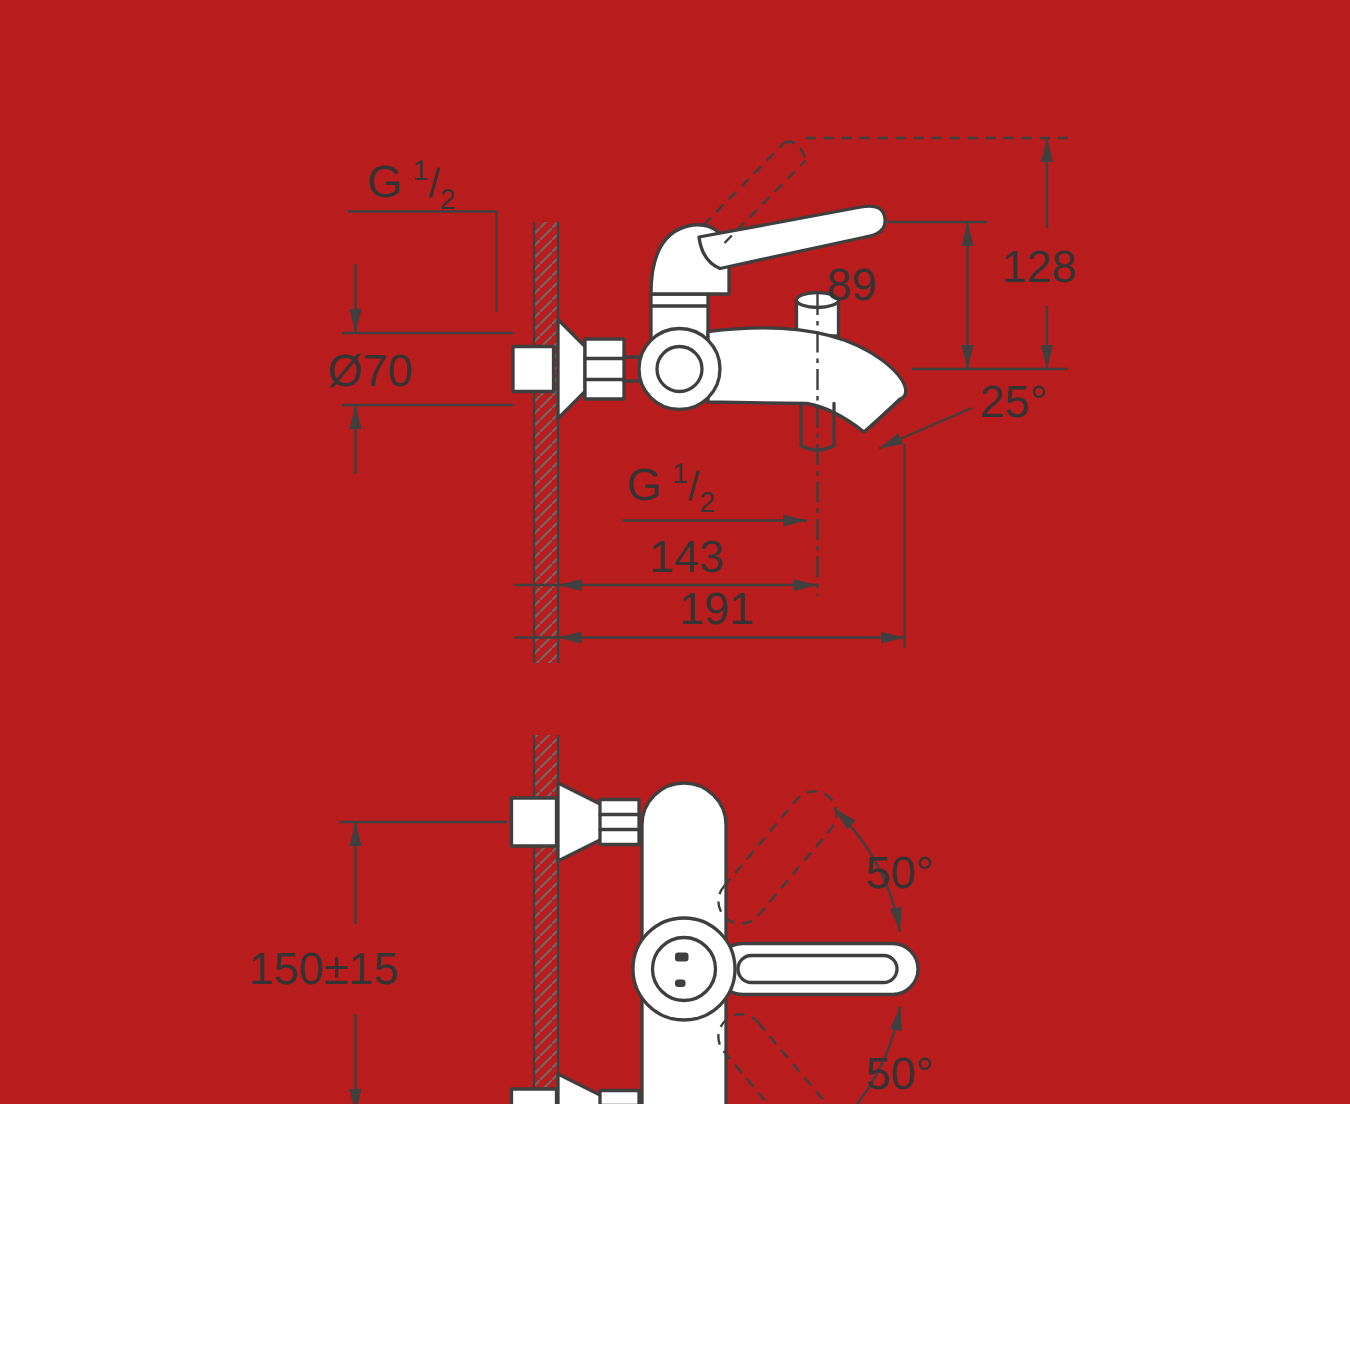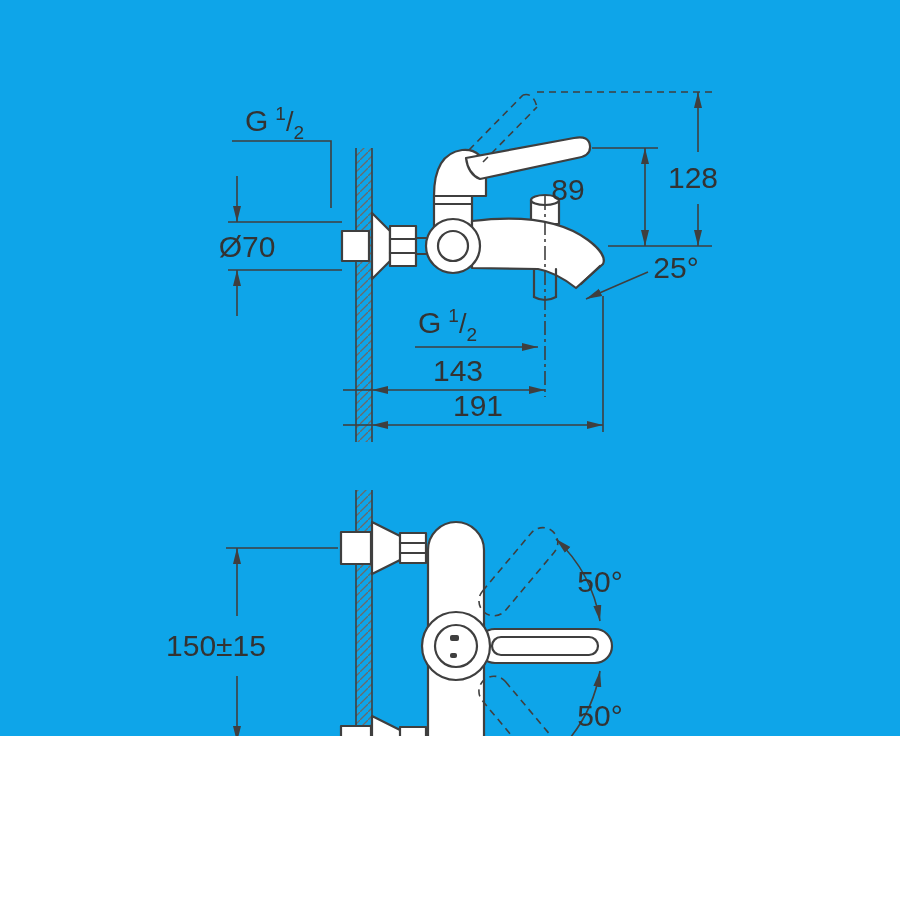--- a/index.html
+++ b/index.html
@@ -1,16 +1,16 @@
 <!DOCTYPE html>
 <html><head>
 <meta charset="utf-8">
 <style>
   html,body{margin:0;padding:0;background:#ffffff;}
-  .stage{width:900px;height:736px;position:relative;background:#0ea5e9;overflow:hidden;}
+  .stage{width:900px;height:736px;position:relative;background:#b91c1c;overflow:hidden;}
   .obj  { fill:none;    stroke:#3f3f3f; stroke-width:2.2; stroke-linejoin:round; stroke-linecap:round; }
   .objf { fill:#ffffff; stroke:#3f3f3f; stroke-width:2.2; stroke-linejoin:round; }
   .dim  { fill:none;    stroke:#3f3f3f; stroke-width:1.6; }
   .dash { stroke-dasharray:7 5; }
   .cline{ stroke-dasharray:14 4 3 4; }
   .wedge{ fill:#3f3f3f; stroke:none; }
   .lbl  { font-family:"Liberation Sans","DejaVu Sans",sans-serif; font-size:30px; fill:#333333; }
   .lbl-s{ font-size:19px; }
   .lbl-m{ font-size:27px; }
 </style>

